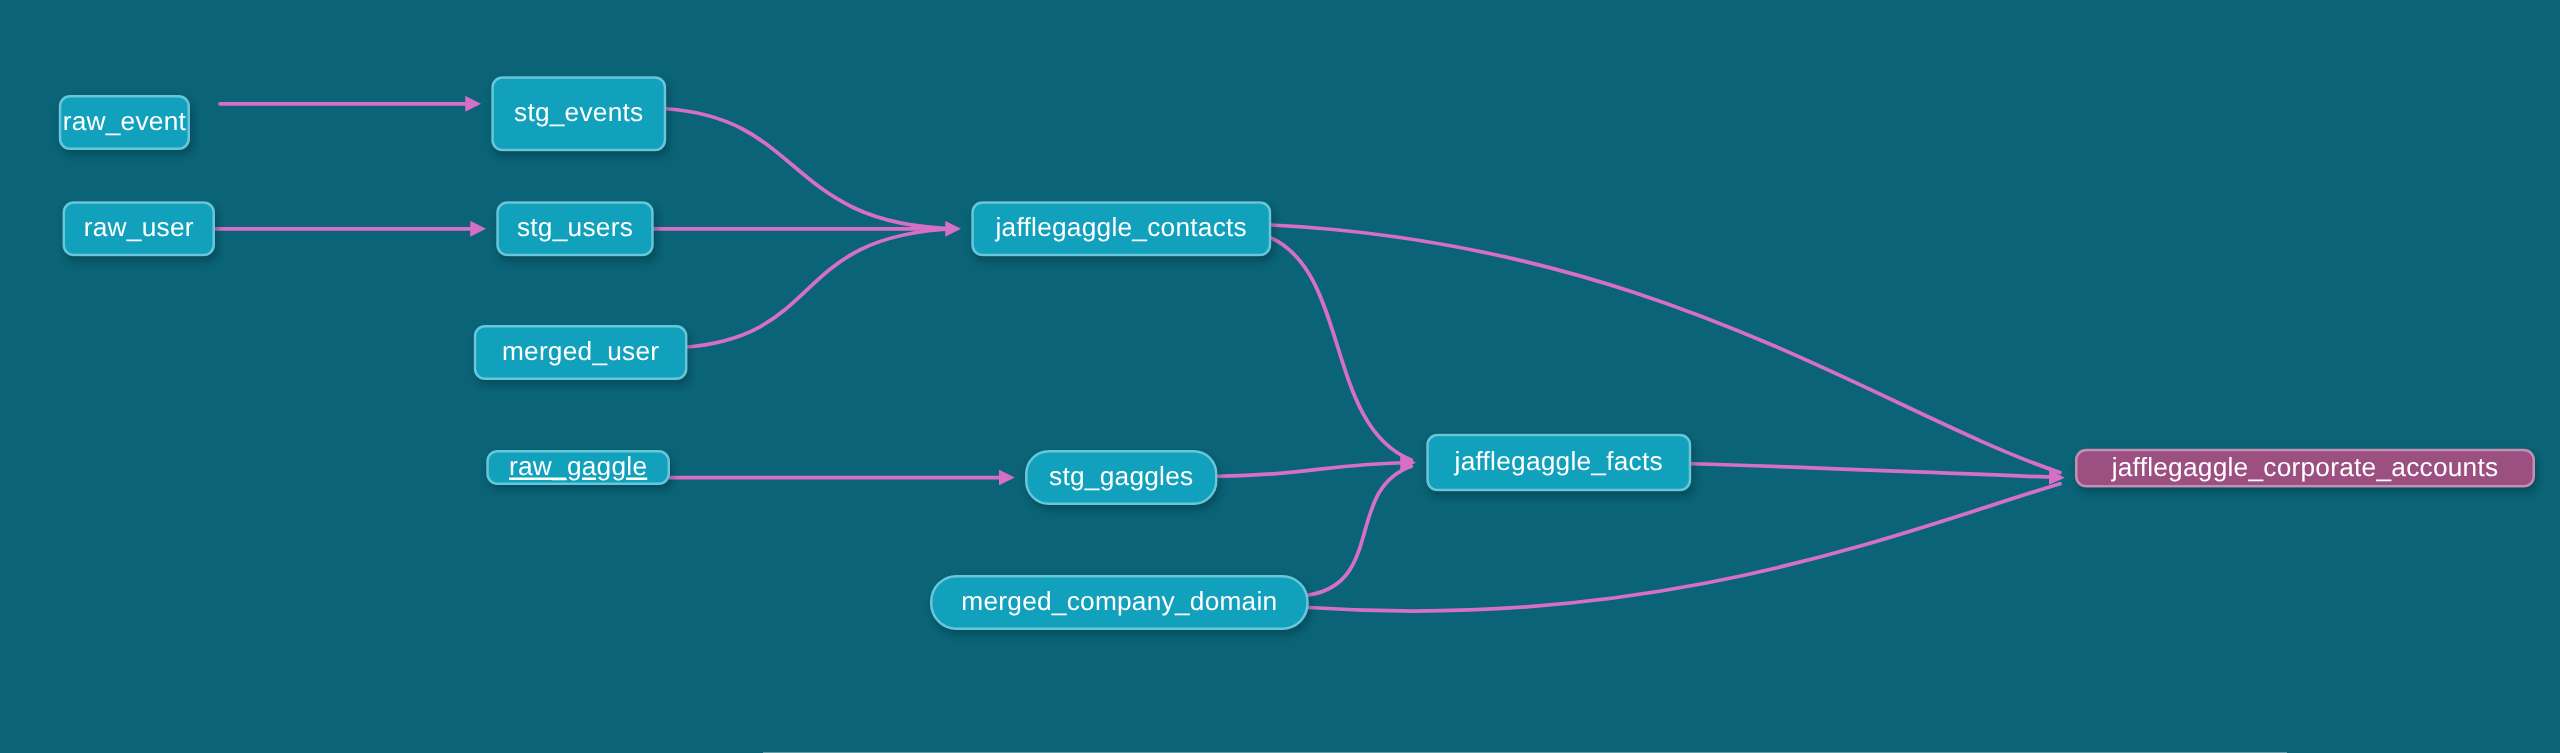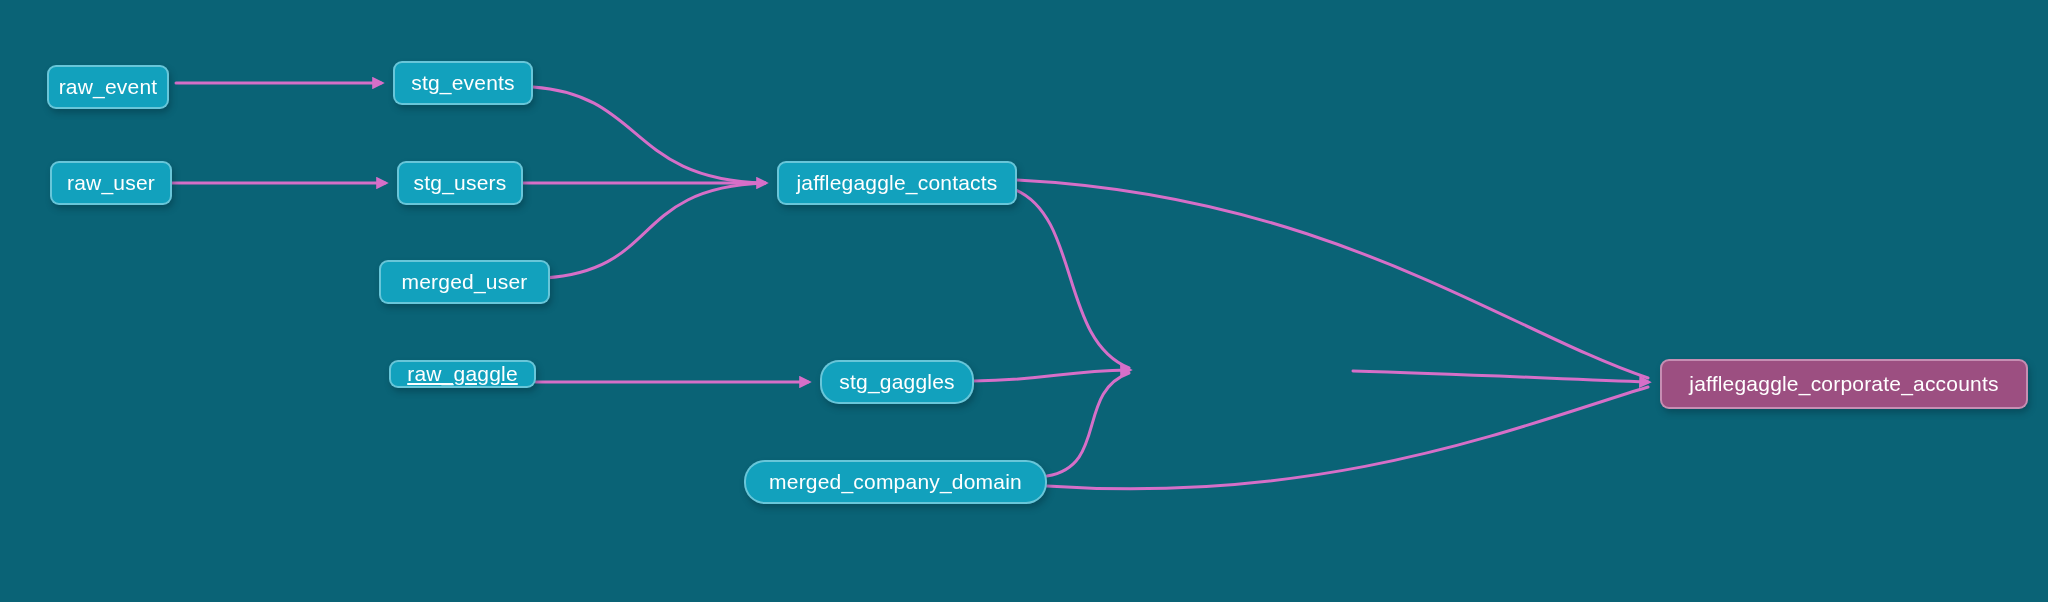--- a/index.html
+++ b/index.html
@@ -77,25 +77,25 @@
 
     <path class="edge" d="M974,381 C1048,380 1062,371 1129,370" marker-end="url(#arrow)"></path>
 
     <path class="edge" d="M1017,180 C1330,196 1505,330 1648,378"></path>
 
     <path class="edge" d="M1047,486 C1330,505 1525,424 1648,387"></path>
 
     <path class="edge" d="M1353,371 C1462,374 1562,379 1648,382" marker-end="url(#arrow)"></path>
   </svg>
 
-  <div class="node" style="left:47px;  top:65px;  width:122px; height:44px;text-align:right;">
+  <div class="node" style="left:47px;  top:76px;  width:105px; height:44px;text-align:right;">
     <span>raw_event</span>
   </div>
 
-  <div class="node" style="left:393px; top:61px;  width:140px; height:44px;">
+  <div class="node" style="left:393px; top:61px;  width:140px; height:60px;">
     <span>stg_events</span>
   </div>
 
   <div class="node" style="left:50px;  top:161px; width:122px; height:44px;">
     <span>raw_user</span>
   </div>
 
   <div class="node" style="left:397px; top:161px; width:126px; height:44px;">
     <span>stg_users</span>
   </div>
@@ -109,22 +109,25 @@
   </div>
 
   <div class="node" style="left:389px; top:360px; width:147px; height:28px;text-decoration:underline;">
     <span>raw_gaggle</span>
   </div>
 
   <div class="node" style="left:820px; top:360px; width:154px; height:44px;border-radius:19px;">
     <span>stg_gaggles</span>
   </div>
 
+  <div class="node" style="left:1141px; top:347px; width:212px; height:46px;">
+    <span>jafflegaggle_facts</span>
+  </div>
 
   <div class="node" style="left:744px; top:460px; width:303px; height:44px;border-radius:21px;">
     <span>merged_company_domain</span>
   </div>
 
-  <div class="node highlight" style="left:1660px; top:359px; width:368px; height:50px;">
+  <div class="node highlight" style="left:1660px; top:359px; width:368px; height:31px;">
     <span>jafflegaggle_corporate_accounts</span>
   </div>
 
 </div>
 
 </body></html>

